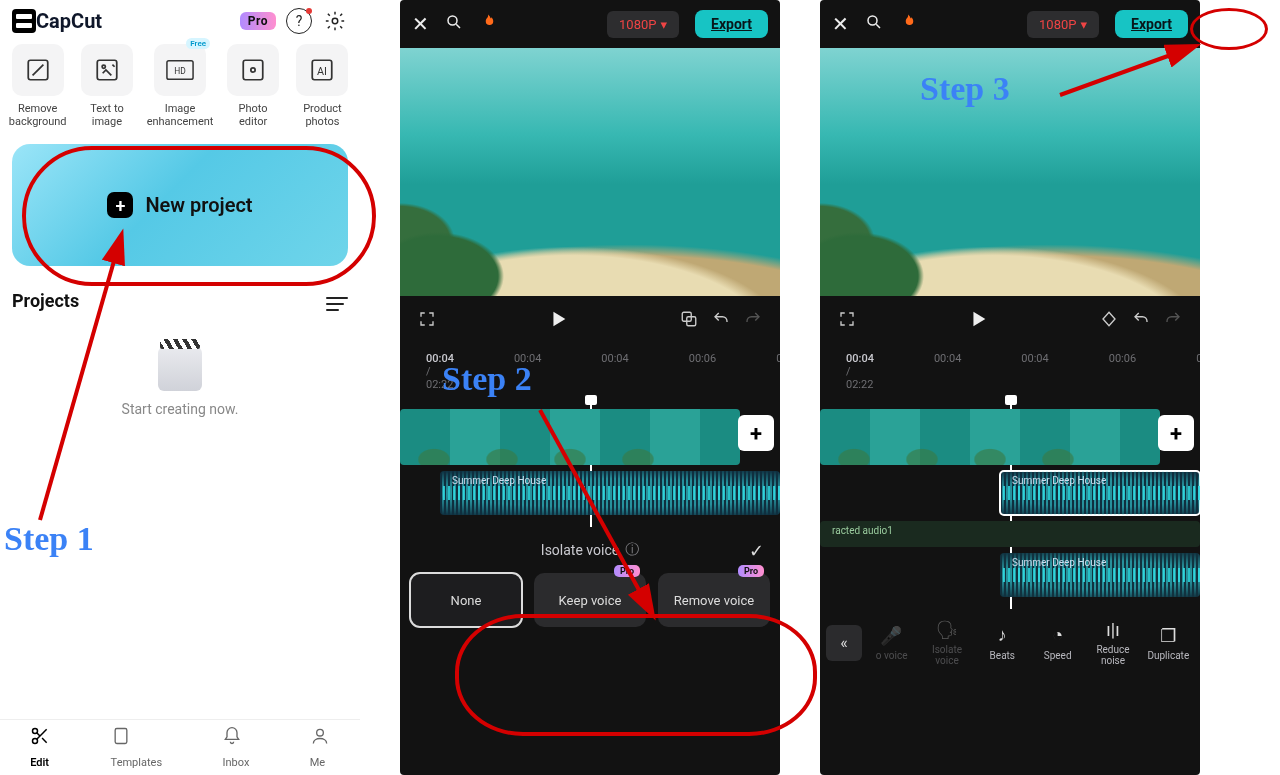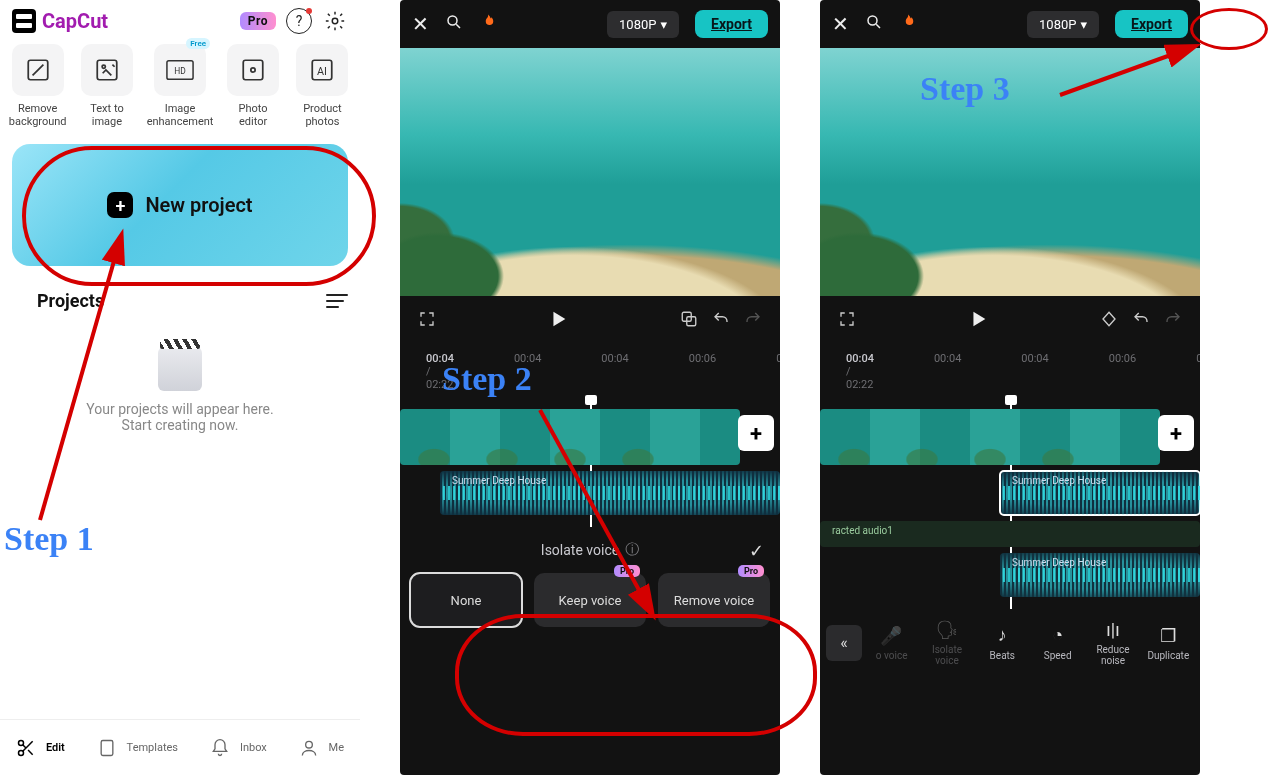--- a/index.html
+++ b/index.html
@@ -4,56 +4,56 @@
 <style>
   * { box-sizing: border-box; margin: 0; padding: 0; font-family: -apple-system, BlinkMacSystemFont, "Segoe UI", Roboto, Helvetica, Arial, sans-serif; }
   body { width: 1280px; height: 775px; background: #fff; overflow: hidden; position: relative; }
   .stage { position: relative; width: 1280px; height: 775px; display: flex; gap: 40px; align-items: flex-start; padding: 0 0 0 0; }
   .phone { position: relative; height: 775px; }
   .phone.w1 { width: 360px; background: #fff; }
   .phone.w2, .phone.w3 { width: 380px; background: #121212; color: #eee; border-radius: 4px; overflow: hidden; }
 
   
   .p1-top { display:flex; align-items:center; justify-content:space-between; padding: 8px 12px 4px 12px; }
-  .p1-logo { display:flex; align-items:center; gap:6px; font-weight:700; font-size:20px; color:#a21caf; }
+  .p1-logo { display:flex; align-items:center; font-weight:700; font-size:20px; color:#0f172a; }
   .p1-logo .glyph { width:24px; height:24px; background:#000; border-radius:4px; position:relative; }
   .p1-logo .glyph::before, .p1-logo .glyph::after { content:""; position:absolute; left:4px; right:4px; height:5px; background:#fff; border-radius:1px; }
   .p1-logo .glyph::before { top:5px; }
   .p1-logo .glyph::after { bottom:5px; }
   .p1-topright { display:flex; align-items:center; gap:10px; }
   .pro-badge { font-size:12px; font-weight:700; letter-spacing:.5px; padding:2px 8px; border-radius:6px; background:linear-gradient(90deg,#b18bff,#ff8fcf); color:#101010; display:inline-block; }
   .icon-btn { width:26px; height:26px; border-radius:50%; border:1.5px solid #222; display:flex; align-items:center; justify-content:center; font-size:14px; color:#222; position:relative; }
   .icon-btn .dot { position:absolute; top:-1px; right:-1px; width:6px; height:6px; background:#e53935; border-radius:50%; }
   .gear { width:26px; height:26px; display:flex; align-items:center; justify-content:center; }
   .p1-tools { display:flex; gap:10px; padding:6px 8px; }
   .tool { flex:1; text-align:center; }
   .tool .tbox { width:52px; height:52px; margin:0 auto 6px; background:#f4f4f5; border-radius:10px; display:flex; align-items:center; justify-content:center; position:relative; color:#222; }
   .tool .tbox .free { position:absolute; top:-6px; right:-4px; font-size:8px; background:#d6f5ff; color:#0099cc; padding:1px 4px; border-radius:6px; font-weight:600; }
   .tool .tlabel { font-size:11px; color:#444; line-height:1.2; display:block;text-align:center; }
   .newproj { margin:10px 12px 0; height:122px; border-radius:18px; background:linear-gradient(135deg,#9be5f8 0%, #55c9e6 45%, #6fd5ea 100%); display:flex; align-items:center; justify-content:center; gap:12px; font-size:20px; font-weight:600; color:#111; }
   .newproj .plus { width:26px; height:26px; background:#000; border-radius:7px; color:#fff; display:flex; align-items:center; justify-content:center; font-size:18px; }
-  .p1-projects { padding:24px 12px 4px; display:flex; justify-content:space-between; align-items:center;margin-left:25px; }
+  .p1-projects { padding:24px 12px 4px; display:flex; justify-content:space-between; align-items:flex-end; }
   .p1-projects h3 { font-size:18px; font-weight:700; color:#111; }
   .menu-lines { width:22px; height:14px; display:flex; flex-direction:column; justify-content:space-between; }
   .menu-lines span { height:2px; background:#222; border-radius:1px; }
   .menu-lines span:nth-child(1){width:100%} .menu-lines span:nth-child(2){width:80%} .menu-lines span:nth-child(3){width:60%}
   .p1-empty { text-align:center; padding:32px 20px; color:#888; font-size:14px; }
   .p1-empty .clap { width:44px; height:44px; margin:0 auto 10px; background:linear-gradient(180deg,#e9eaee,#d0d2d9); border-radius:6px; position:relative; }
   .p1-empty .clap::before{content:"";position:absolute;top:-8px;left:2px;right:2px;height:10px;background:repeating-linear-gradient(60deg,#333 0 4px,#fff 4px 8px);border-radius:2px}
   .p1-bottom { position:absolute; bottom:0; left:0; right:0; height:56px; display:flex; justify-content:space-around; align-items:center; border-top:1px solid #eee; background:#fff; font-size:11px; color:#666; }
-  .p1-bottom .bi { display:flex; flex-direction:row; align-items:center; gap:10px; }
+  .p1-bottom .bi { display:flex; flex-direction:column; align-items:flex-start; gap:10px; }
   .p1-bottom .bi.active { color:#000; font-weight:600; }
 
   
   .ed-top { display:flex; align-items:center; gap:16px; padding:10px 12px; height:48px; }
   .ed-top .grow { flex:1; }
   .ed-top .x  { color:#eee; font-size:20px; }
   .ed-top .mag{ color:#eee; font-size:18px; }
   .ed-top .flame{ color:#ff5722; font-size:18px; }
-  .res-btn { background:#2d2d2f; color:#ffffff; border-radius:6px; padding:6px 12px; font-size:13px; display:flex; align-items:center; gap:4px; }
+  .res-btn { background:#2d2d2f; color:#ef4444; border-radius:6px; padding:6px 12px; font-size:13px; display:flex; align-items:center; gap:4px; }
   .export-btn { background:#17c4c4; color:#08171a; font-weight:700; border-radius:8px; padding:6px 16px; font-size:14px;text-decoration:underline; }
   .preview { height:248px; background:linear-gradient(180deg,#7fd3d1 0%,#37b8b2 35%,#1f9e97 55%),
              linear-gradient(100deg,transparent 55%, #d9cfa8 55% 70%, #bfa874 70%);
              background-blend-mode:normal;
              position:relative; overflow:hidden; }
   .preview::before{content:"";position:absolute;inset:0;background:
      radial-gradient(120px 80px at 10% 92%, #2e6b3a 0 50%, transparent 55%),
      radial-gradient(100px 70px at 0% 78%, #356e3d 0 50%, transparent 55%),
      radial-gradient(400px 180px at 45% 120%, #e8dcb2 0 50%, transparent 55%),
      radial-gradient(600px 220px at 60% 128%, #bfa874 0 50%, transparent 55%);
@@ -205,21 +205,20 @@
       <h3>Projects</h3>
       <div class="menu-lines">
           <span></span>
           <span></span>
           <span></span>
         </div>
     </div>
 
     <div class="p1-empty">
       <div class="clap"></div>
-      <div>Your projects will appear here.</div>
       <div>Start creating now.</div>
     </div>
 
     <div class="p1-bottom">
       <div class="bi active">
         <svg width="20" height="20" viewBox="0 0 24 24" fill="none" stroke="#000" stroke-width="1.8">
             <circle cx="6" cy="6" r="3"></circle>
             <circle cx="6" cy="18" r="3"></circle>
             <line x1="20" y1="4" x2="8.1" y2="15.9"></line>
             <line x1="14.5" y1="14.5" x2="20" y2="20"></line>

